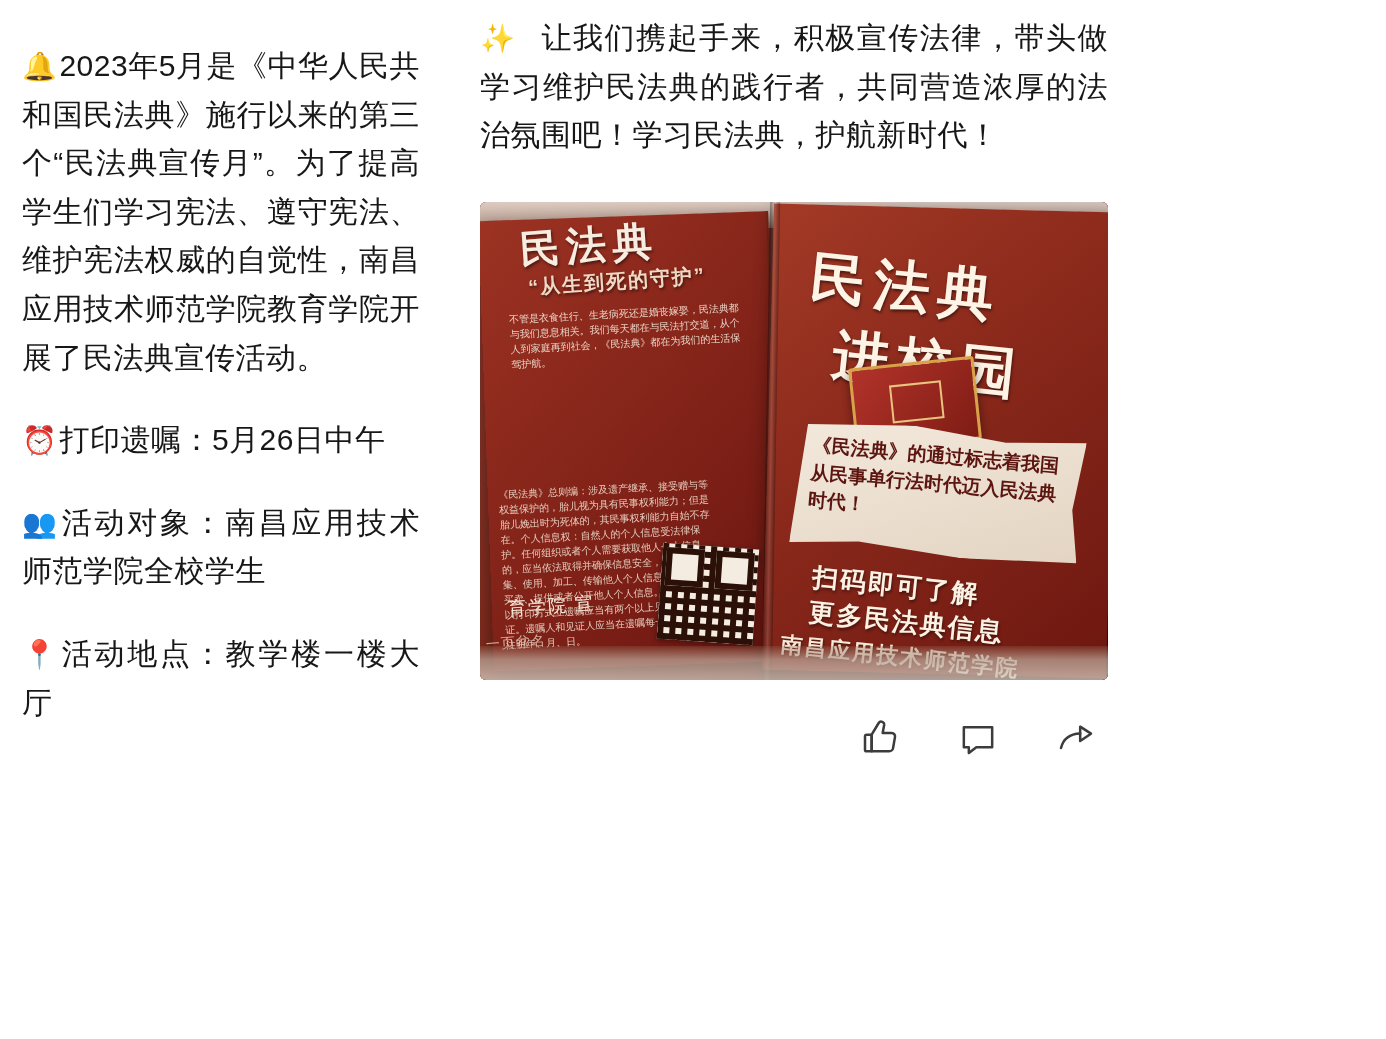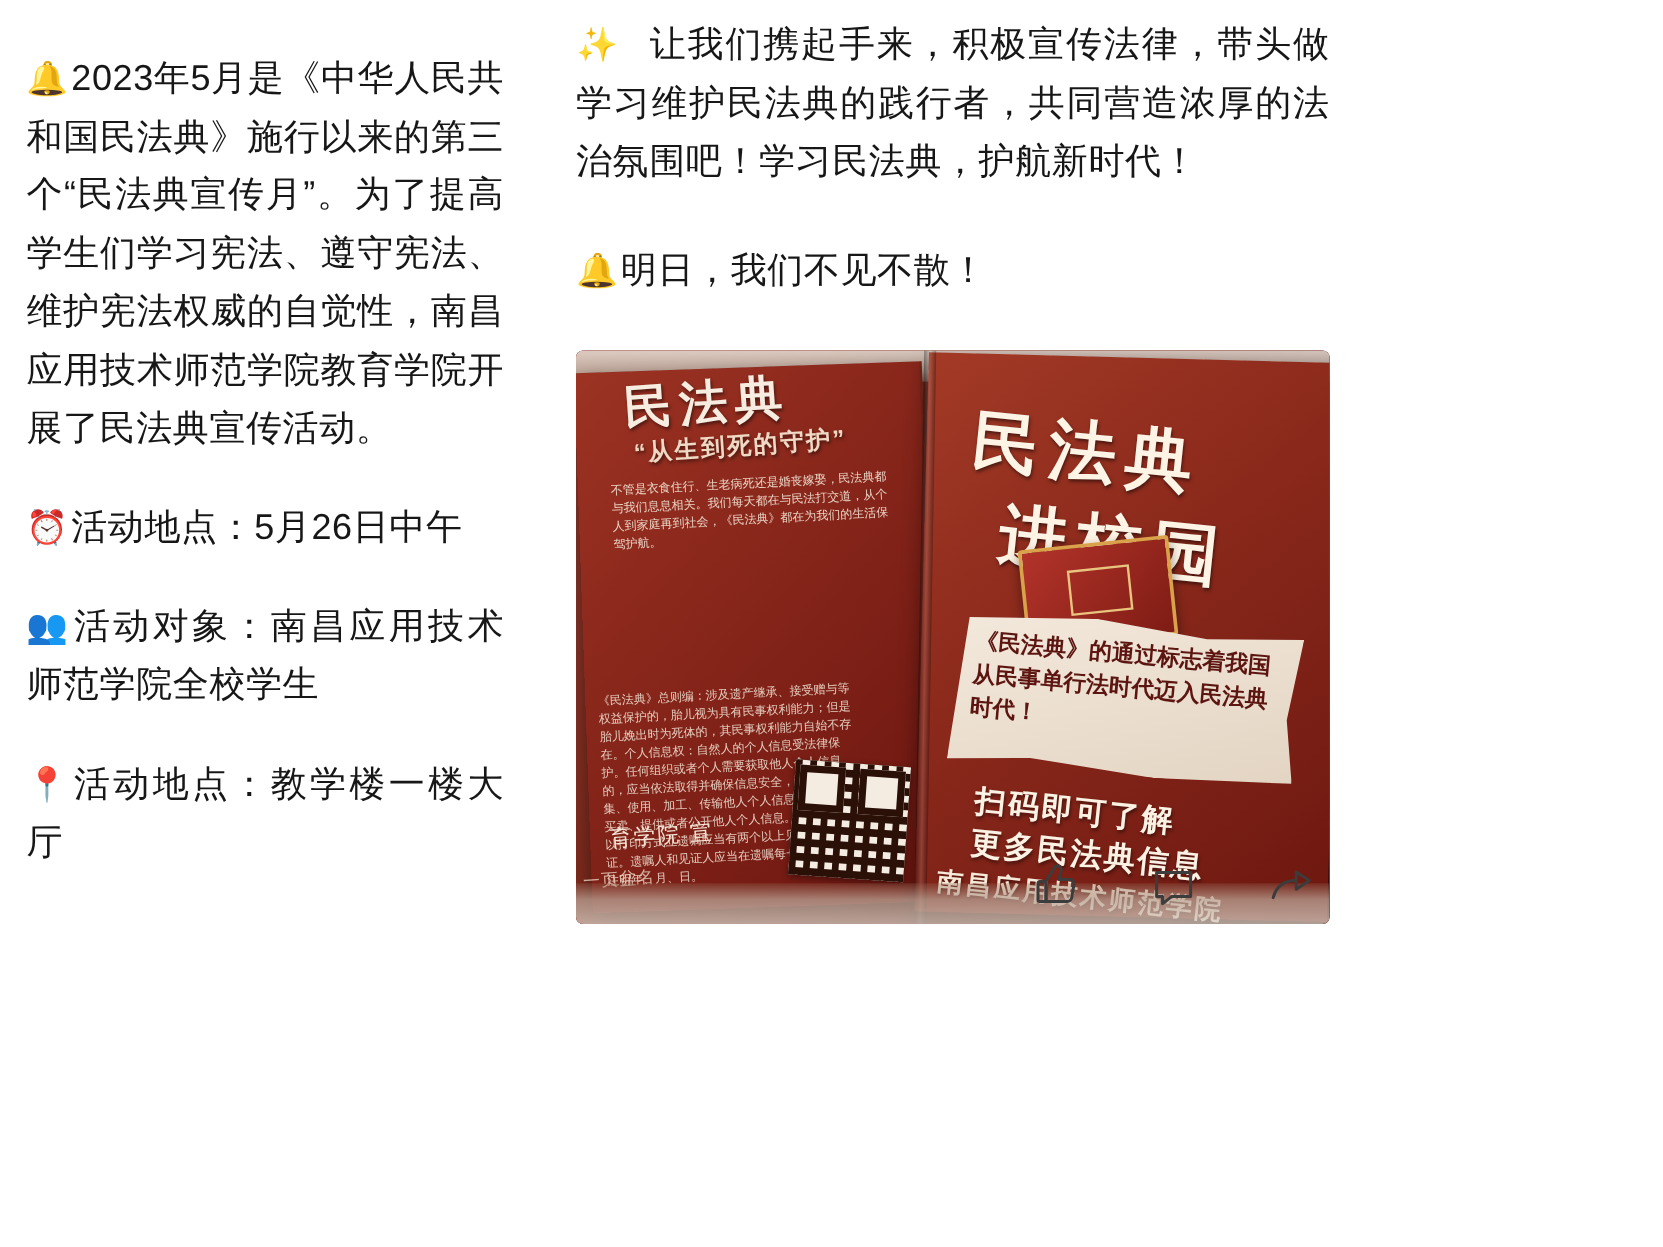--- a/index.html
+++ b/index.html
@@ -294,34 +294,33 @@
 </style>
 </head>
 <body>
 
 <div class="page">
 
   <div class="column left-column">
 
     <p class="para"><span class="emoji">🔔</span><span>2023年5月是《中华人民共和国民法典》施行以来的第三个“民法典宣传月”。为了提高学生们学习宪法、遵守宪法、维护宪法权威的自觉性，南昌应用技术师范学院教育学院开展了民法典宣传活动。</span></p>
 
-    <p class="para"><span class="emoji">⏰</span><span>活动地点：5月26日中午</span></p>
+    <p class="para"><span class="emoji">⏰</span><span>打印遗嘱：5月26日中午</span></p>
 
     <p class="para"><span class="emoji">👥</span><span>活动对象：南昌应用技术师范学院全校学生</span></p>
 
     <p class="para"><span class="emoji">📍</span><span>活动地点：教学楼一楼大厅</span></p>
 
 
   </div>
 
   <div class="column right-column">
 
     <p class="right-para"><span class="emoji">✨</span><span class="indent"></span><span>让我们携起手来，积极宣传法律，带头做学习维护民法典的践行者，共同营造浓厚的法治氛围吧！学习民法典，护航新时代！</span></p>
 
-    <p class="right-para"><span class="emoji">🔔</span><span>明日，我们不见不散！</span></p>
 
     <div class="photo-wrap">
       <div class="photo-bg"></div>
       <div class="photo-edge-top"></div>
 
       <div class="leaflet leaflet-left"></div>
       <div class="leaflet leaflet-right"></div>
       <div class="crease"></div>
 
       <div class="ttl ttl-minfadian-l">民法典</div>

